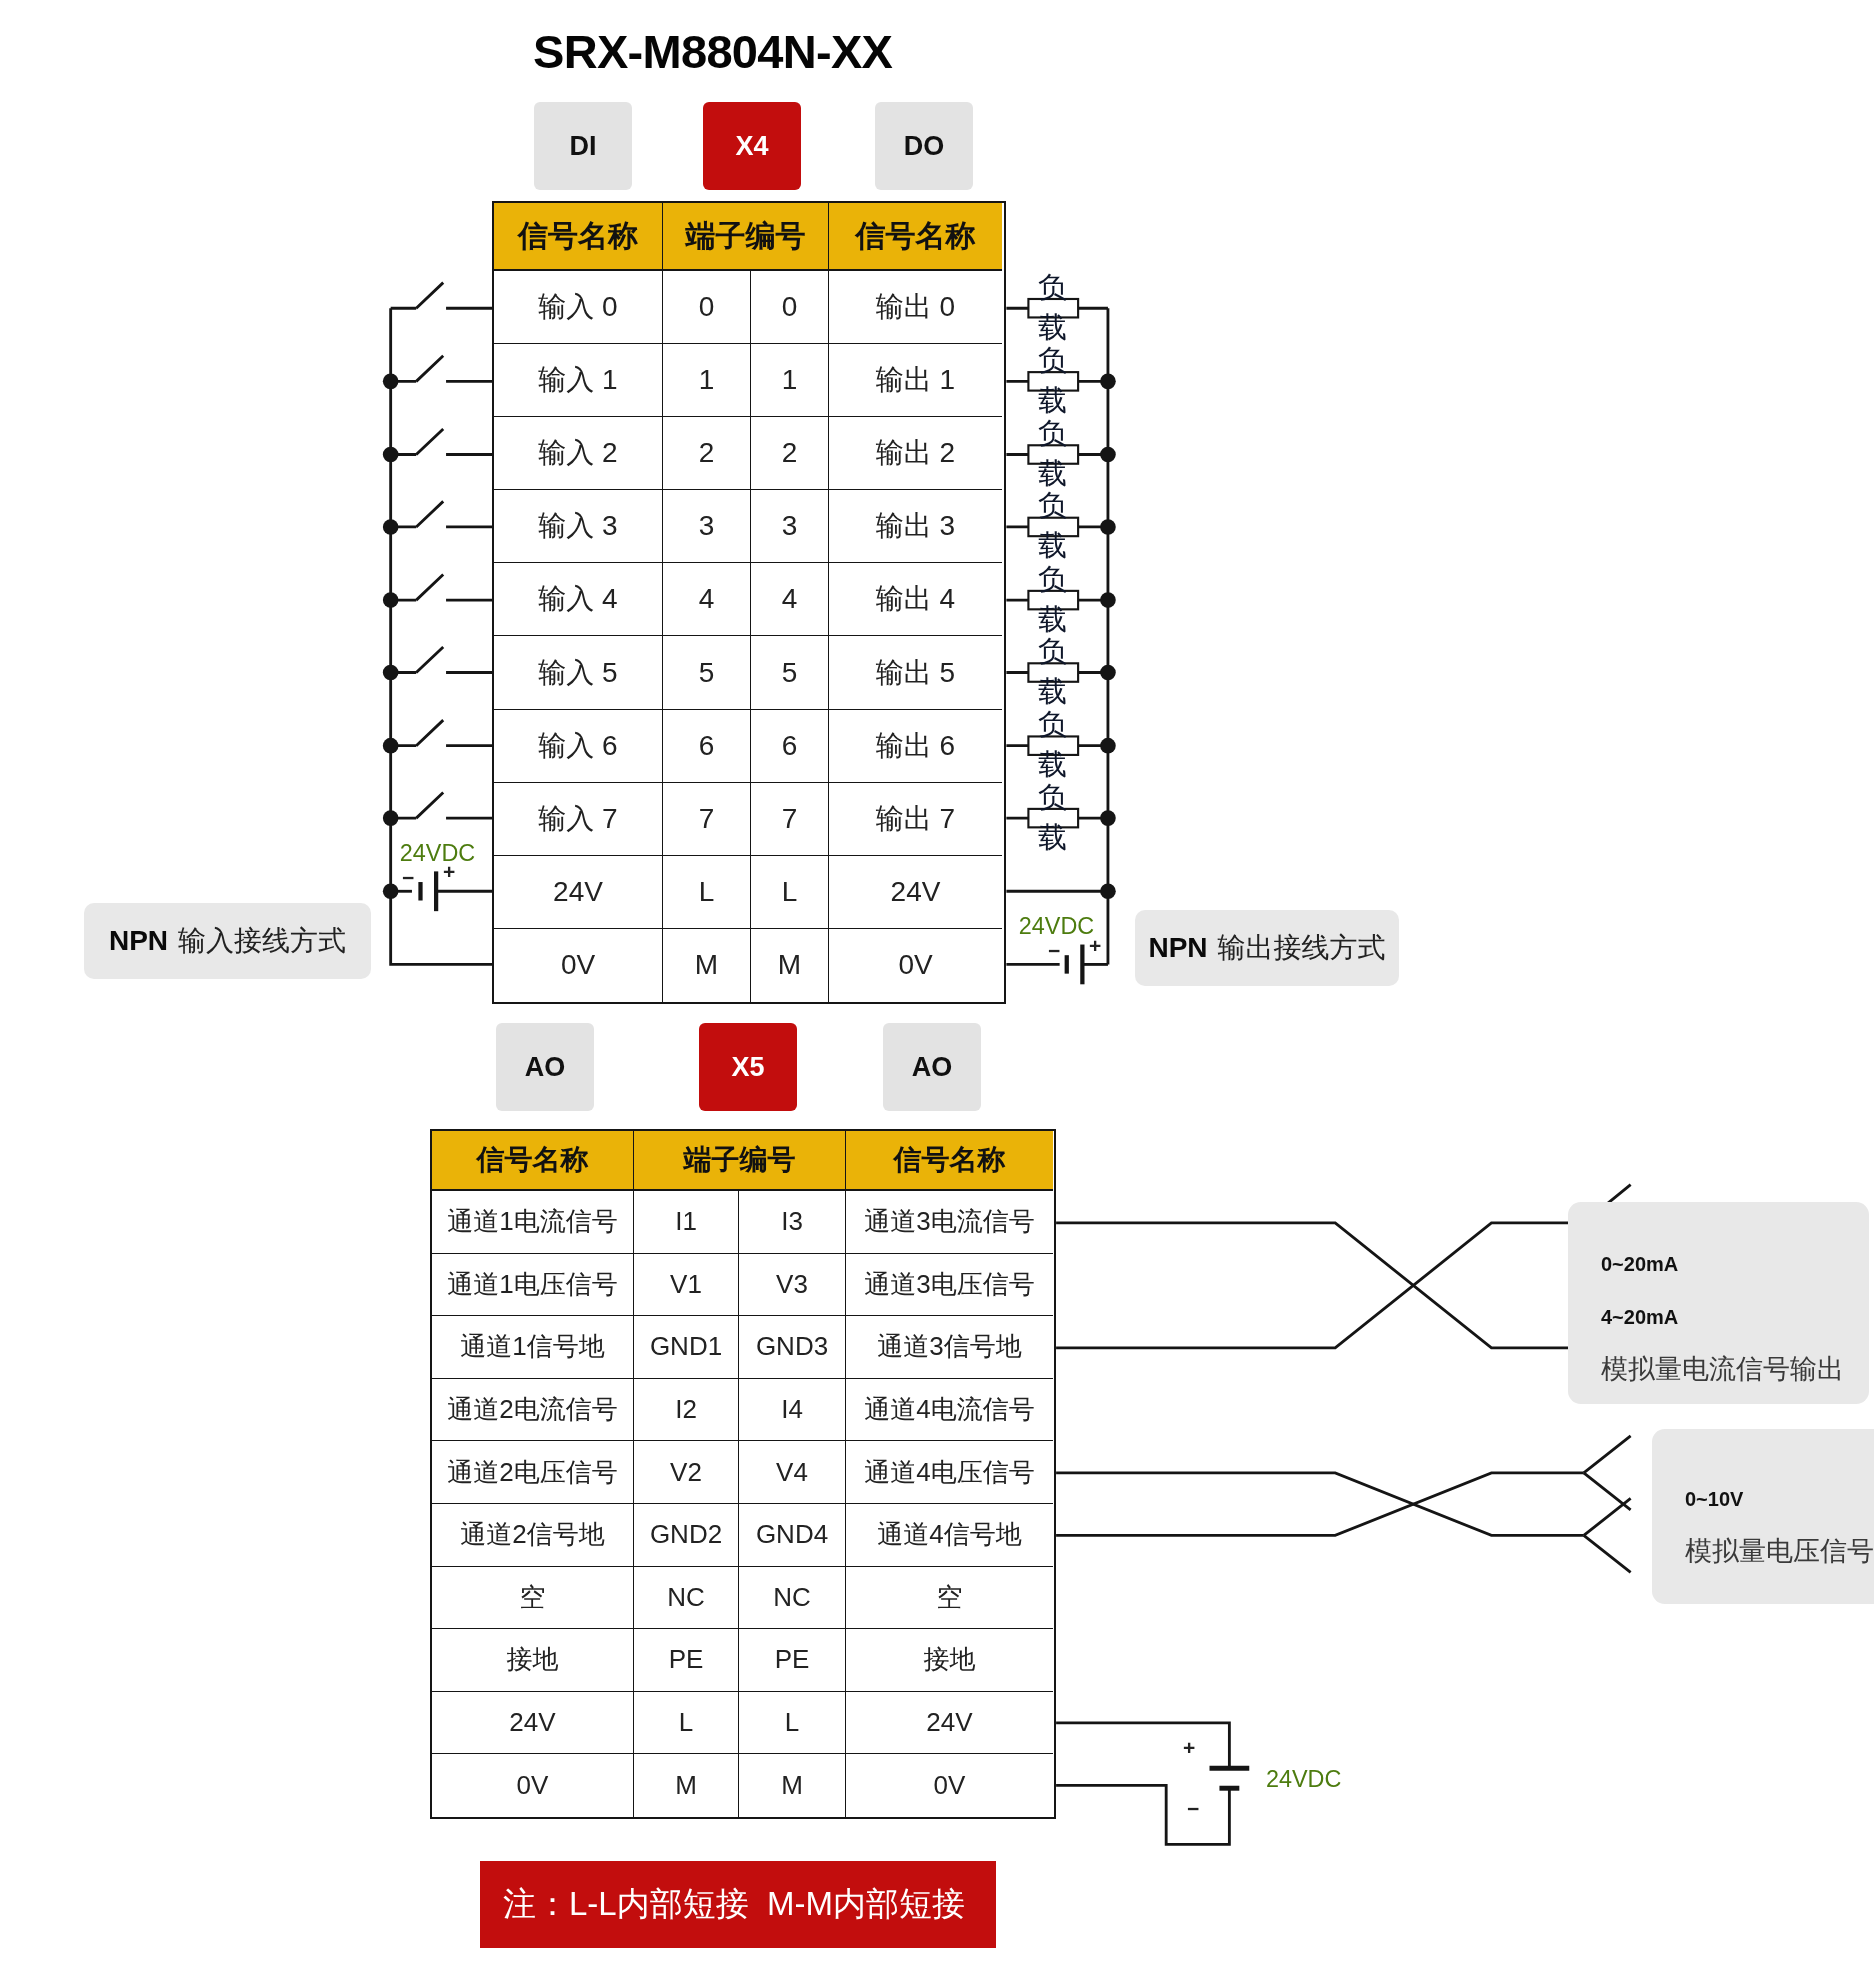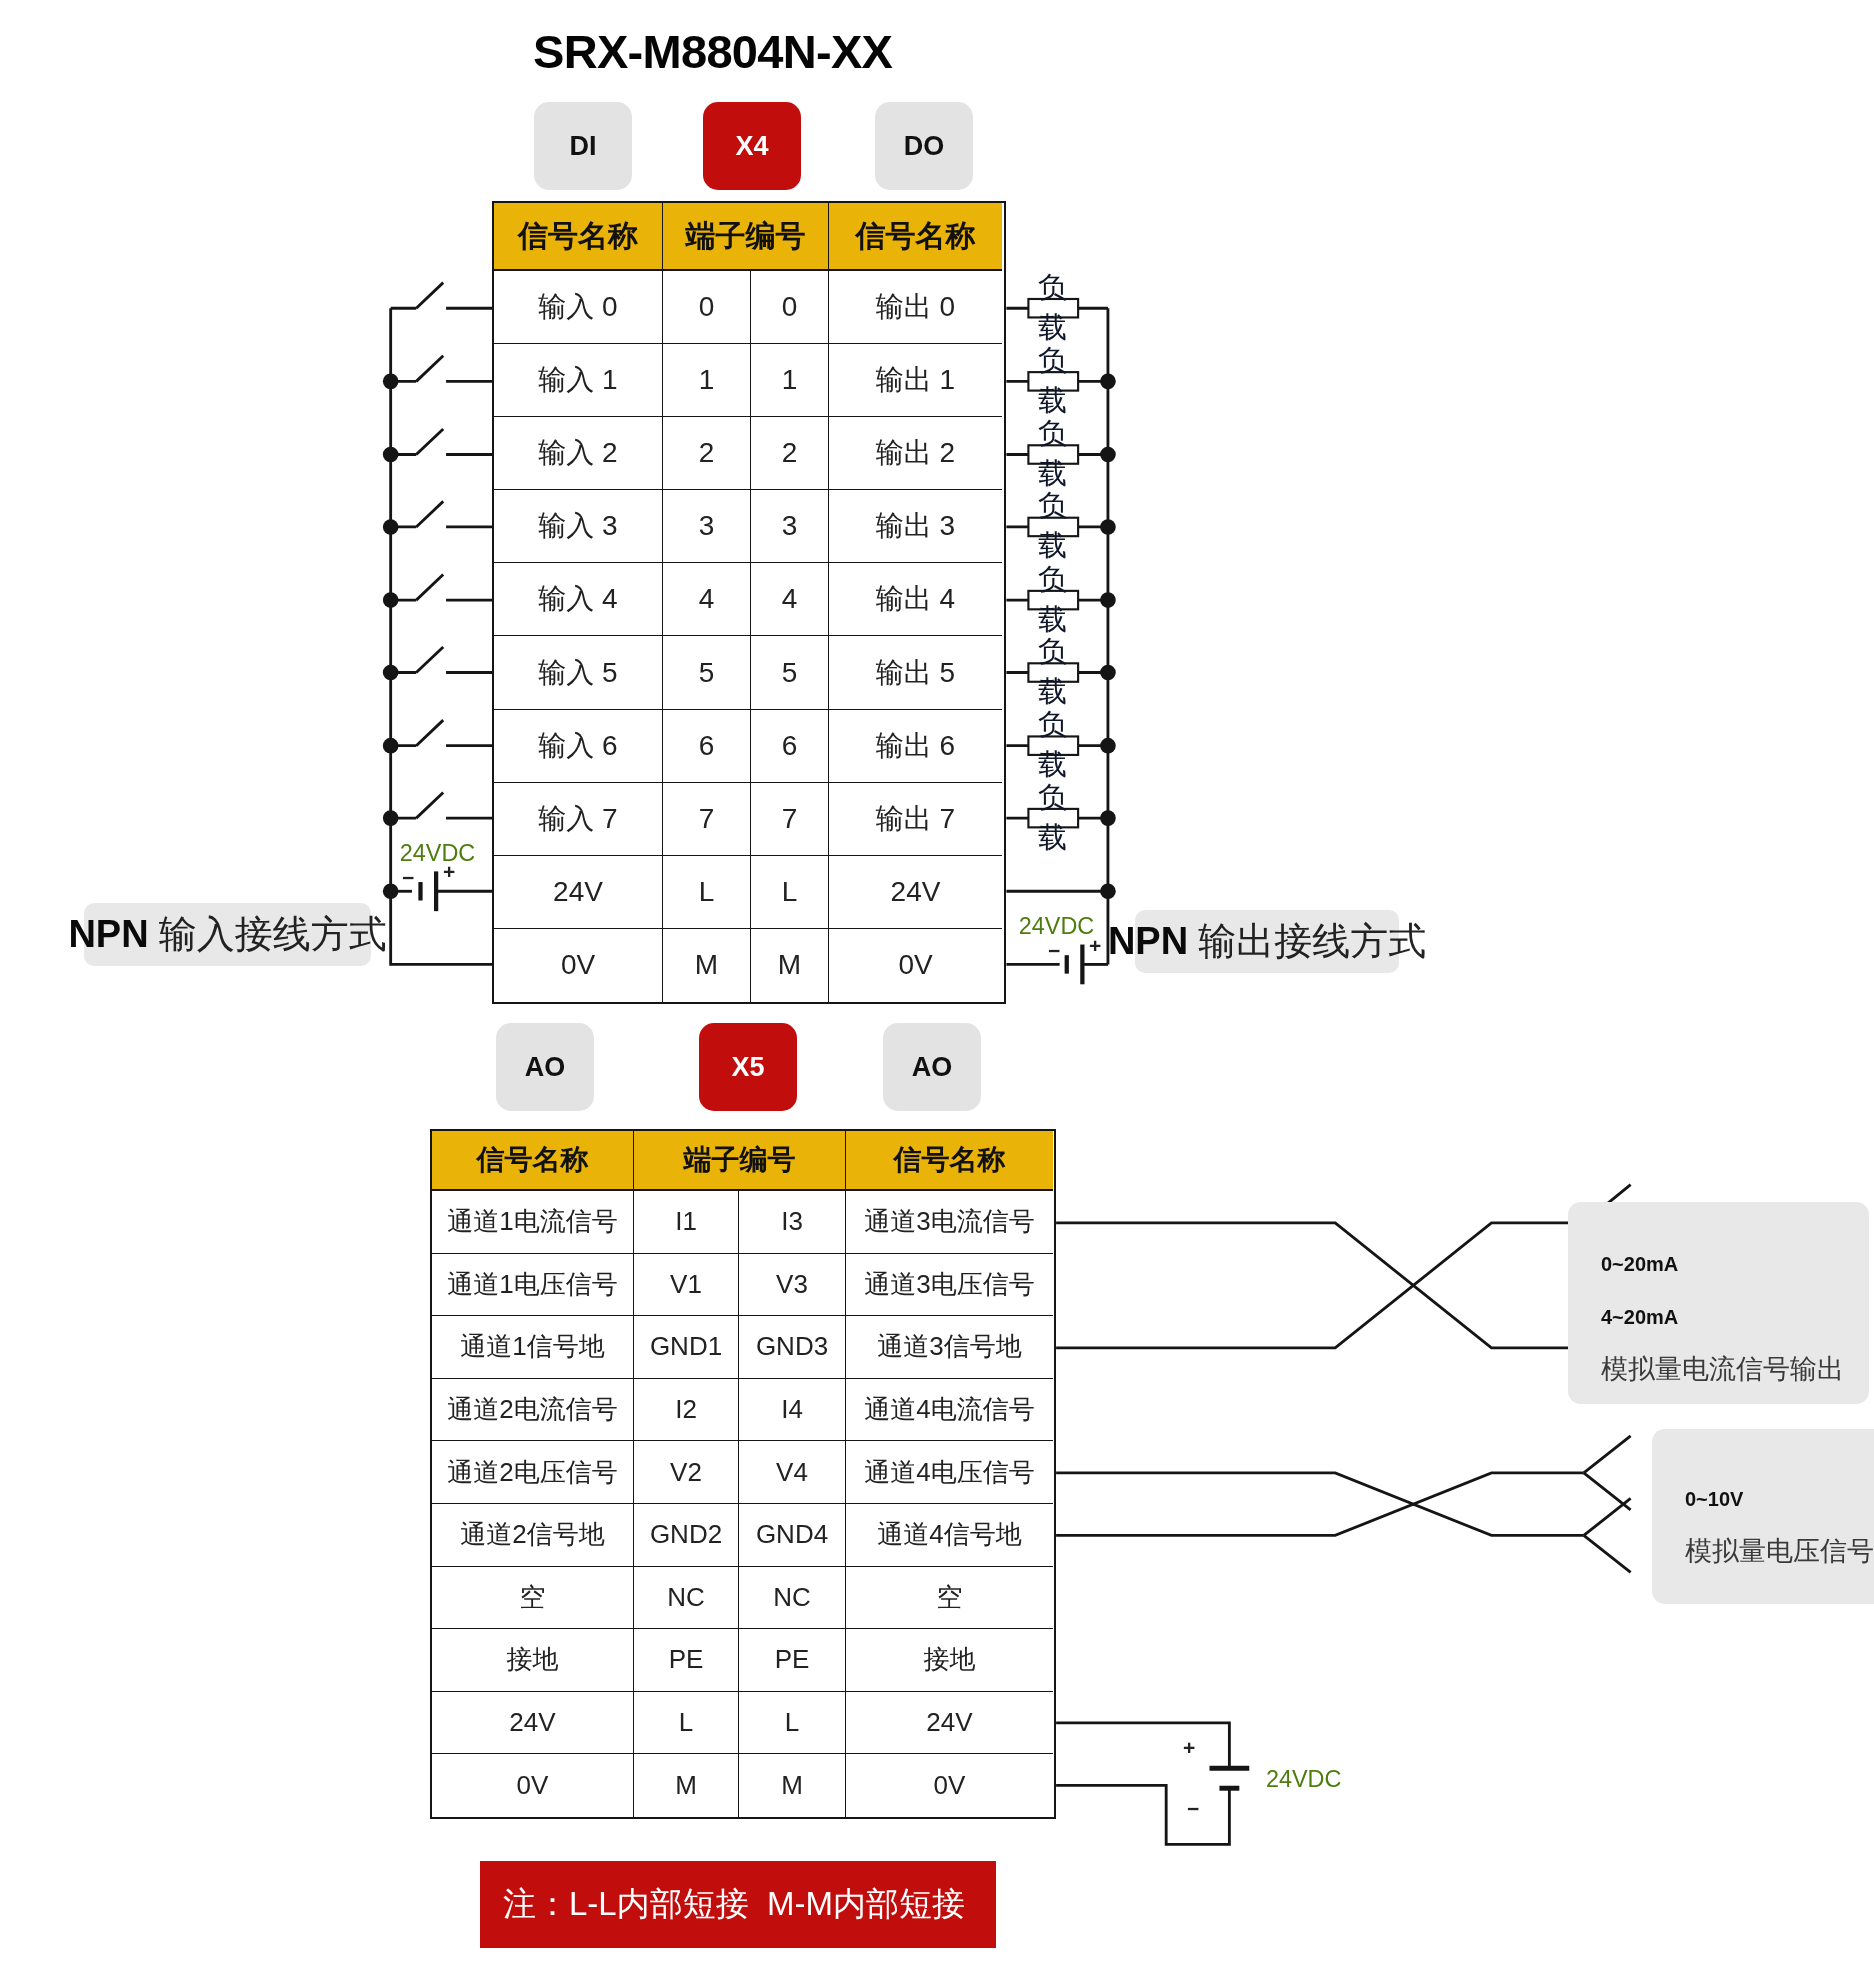--- a/index.html
+++ b/index.html
@@ -6,21 +6,21 @@
     --red:#C20D0D;
     --badge-gray:#E3E3E3;
     --box-gray:#E8E8E8;
     --line:#151515;
   }
   html,body{margin:0;padding:0;background:#ffffff;}
   #canvas{position:relative;width:1875px;height:1975px;background:#ffffff;overflow:hidden;
           font-family:"Liberation Sans", sans-serif;color:#1a1a1a;}
   .abs{position:absolute;}
   #page-title{left:533px;top:24px;font-size:47px;font-weight:800;letter-spacing:-0.7px;color:#050505;}
-  .badge{width:98px;height:88px;border-radius:15px;background:var(--badge-gray);
+  .badge{width:98px;height:88px;border-radius:6px;background:var(--badge-gray);
          display:flex;align-items:center;justify-content:center;
          font-size:27px;font-weight:700;color:#111;}
   .badge.red{background:var(--red);color:#ffffff;}
   svg.wires{left:0;top:0;z-index:1;}
   .tbl{display:grid;background:#ffffff;border:2.8px solid var(--line);box-sizing:border-box;z-index:2;}
   #table1{left:492px;top:201px;width:514px;height:803px;
           grid-template-columns:169px 88px 78px 173px;
           grid-template-rows:68px repeat(10, 1fr);}
   #table2{left:430px;top:1129px;width:626px;height:690px;
           grid-template-columns:202px 105px 107px 207px;
@@ -30,23 +30,23 @@
         font-size:28px;font-weight:400;color:#222;white-space:nowrap;}
   #table2 .cell{font-size:26px;}
   .cell.hcell{background:#eab308;font-weight:700;font-size:30px;border-bottom-width:2.8px;color:#111;}
   #table2 .cell.hcell{font-size:28px;}
   .cell.span2{grid-column:span 2;}
   .cell.cend{border-right:none;}
   .cell.rend{border-bottom:none;}
   .load-label{width:55px;text-align:center;font-size:29px;color:#0f172a;z-index:2;}
   .supply-label{font-size:23.4px;color:#4d7c0f;z-index:2;}
   .pm{font-size:21px;font-weight:700;color:#222;z-index:3;line-height:21px;}
-  .npn-box{height:63px;border-radius:10px;background:var(--box-gray);
+  .npn-box{height:76px;border-radius:10px;background:var(--box-gray);
            display:flex;align-items:center;justify-content:center;
-           font-size:38px;color:#222;z-index:2;white-space:nowrap;}
+           font-size:28px;color:#222;z-index:2;white-space:nowrap;}
   .npn-box b{font-weight:800;margin-right:10px;color:#0a0a0a;}
   .out-box{width:301px;border-radius:12.8px;background:var(--box-gray);box-sizing:border-box;
            padding:36px 0 0 33px;z-index:2;}
   .out-box .bold-line{font-size:20px;font-weight:800;color:#111;line-height:53px;}
   .out-box .thin-line{font-size:27px;font-weight:400;color:#3a3a3a;line-height:50px;}
   #note-box{left:480px;top:1861px;width:516px;height:87px;background:var(--red);
             display:flex;align-items:center;padding-left:23px;box-sizing:border-box;
             font-size:33px;color:#ffffff;z-index:2;white-space:pre;}
 </style>
 </head>

